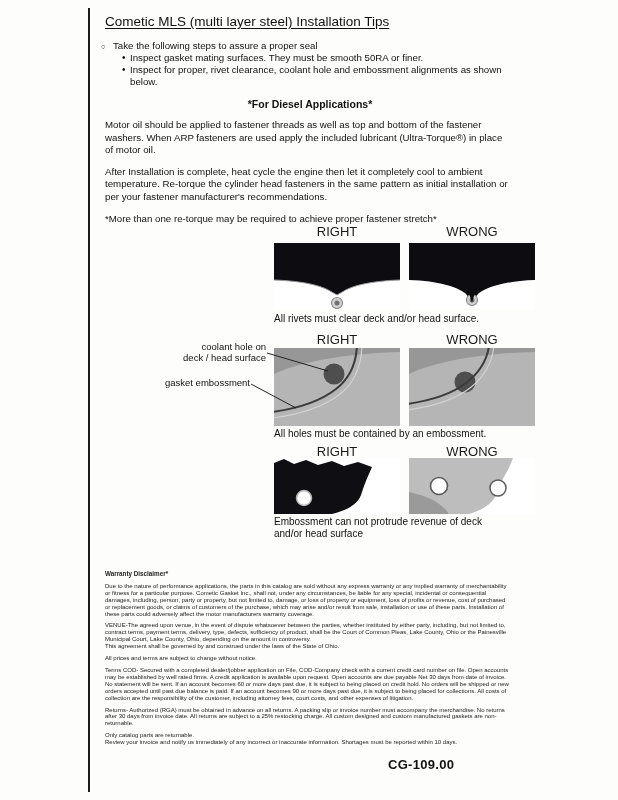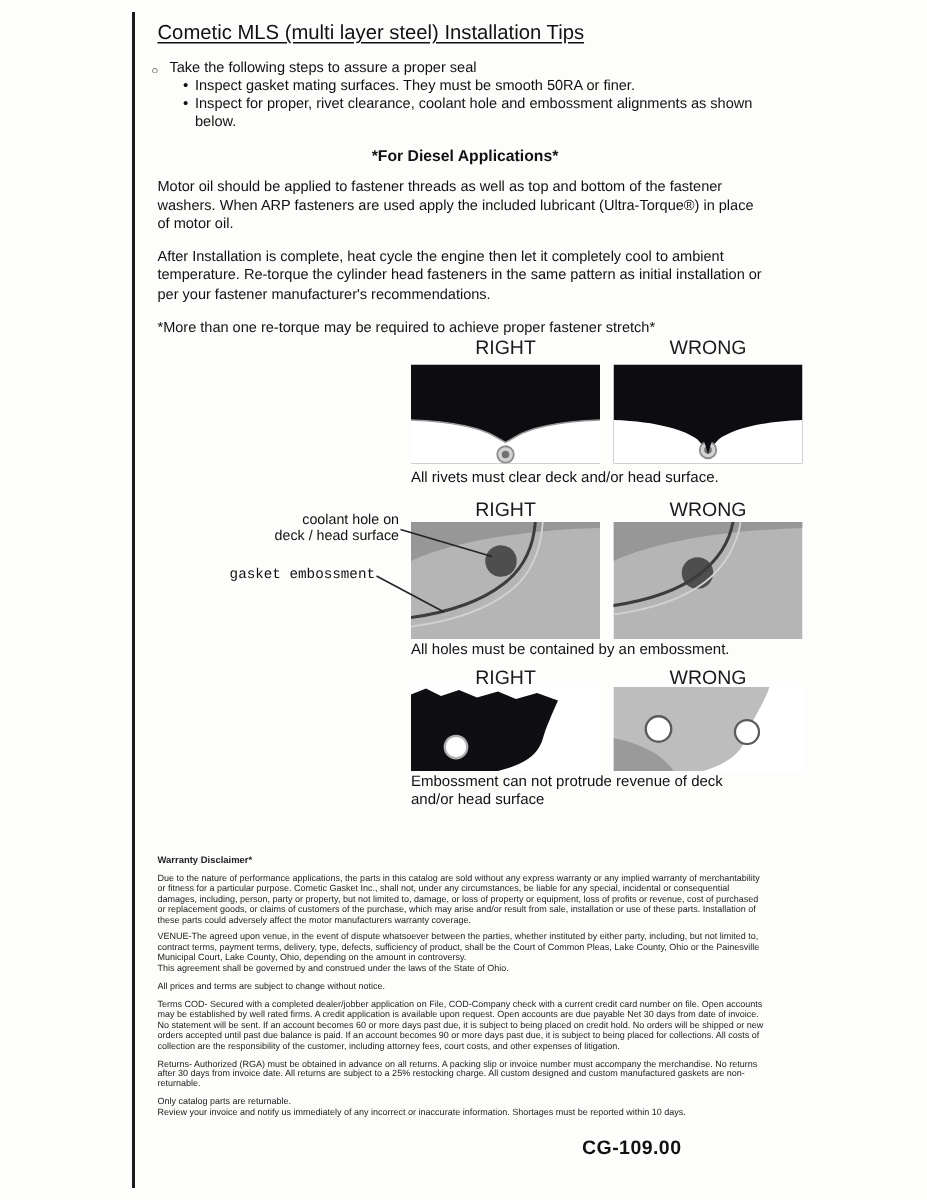--- a/index.html
+++ b/index.html
@@ -96,21 +96,21 @@
         <rect width="126" height="78" fill="#b5b5b5"></rect>
         <path d="M0,0 L126,0 L126,4 C80,5 30,12 0,26 Z" fill="#979797"></path>
         <circle cx="56" cy="34" r="10.5" fill="#4e4e4e"></circle>
         <path d="M-2,56 C26,52 44,45 57,35 C70,25 78,12 80,-2" fill="none" stroke="#3c3c3c" stroke-width="2"></path>
         <path d="M-2,62 C28,58 48,50 61,40 C74,30 83,15 85,-2" fill="none" stroke="#d2d2d2" stroke-width="1.2"></path>
       </svg>
     </div>
 
     <div class="annot" style="left:118px; top:119px; width:110px;">coolant hole on
 deck / head surface</div>
-    <div class="annot" style="left:102px; top:155px; width:110px;font-family:Liberation Mono, monospace;">gasket embossment</div>
+    <div class="annot" style="left:102px; top:155px; width:110px;">gasket embossment</div>
 
     <svg class="leader" width="618" height="330">
       <line x1="229" y1="131" x2="290" y2="149" stroke="#222" stroke-width="1"></line>
       <line x1="213" y1="162" x2="258" y2="186" stroke="#222" stroke-width="1"></line>
     </svg>
 
     <div class="caption" style="left:236px; top:206px;">All holes must be contained by an embossment.</div>
 
     <div class="fig-label" style="left:236px; top:222px;">RIGHT</div>
     <div class="fig-label" style="left:371px; top:222px;">WRONG</div>

